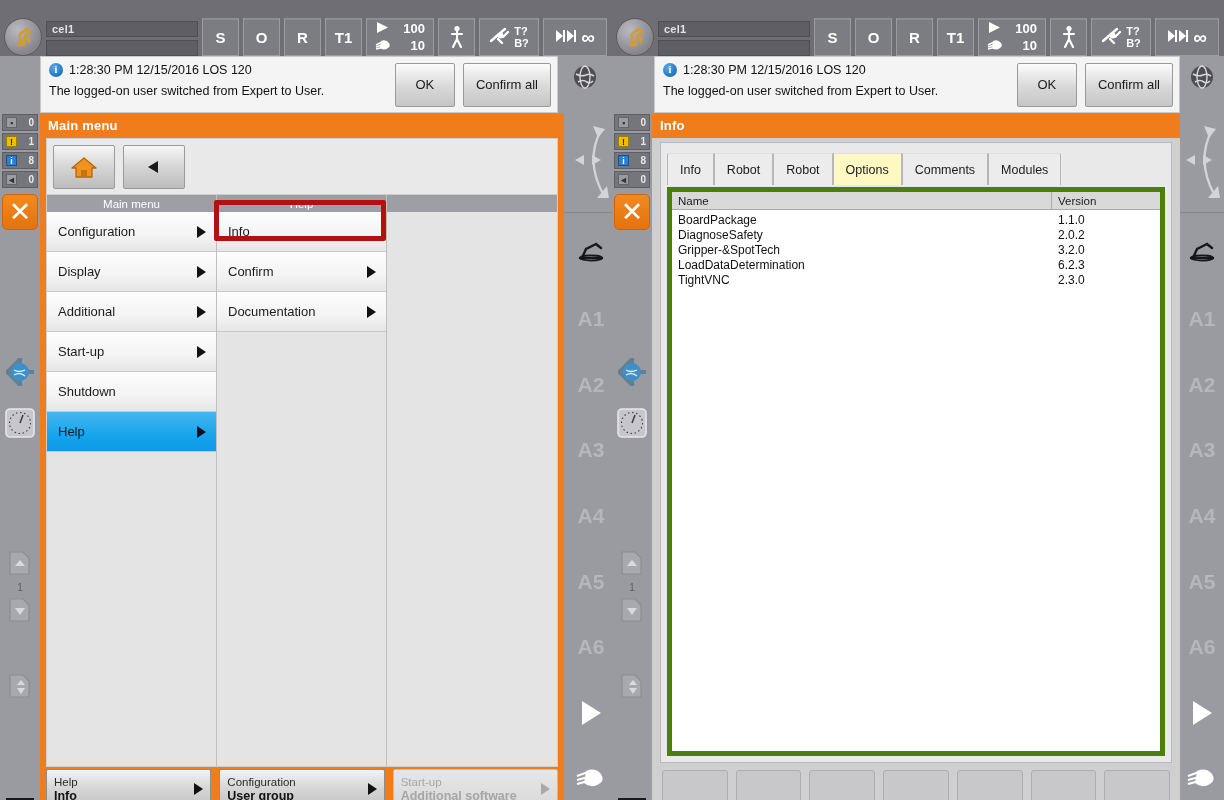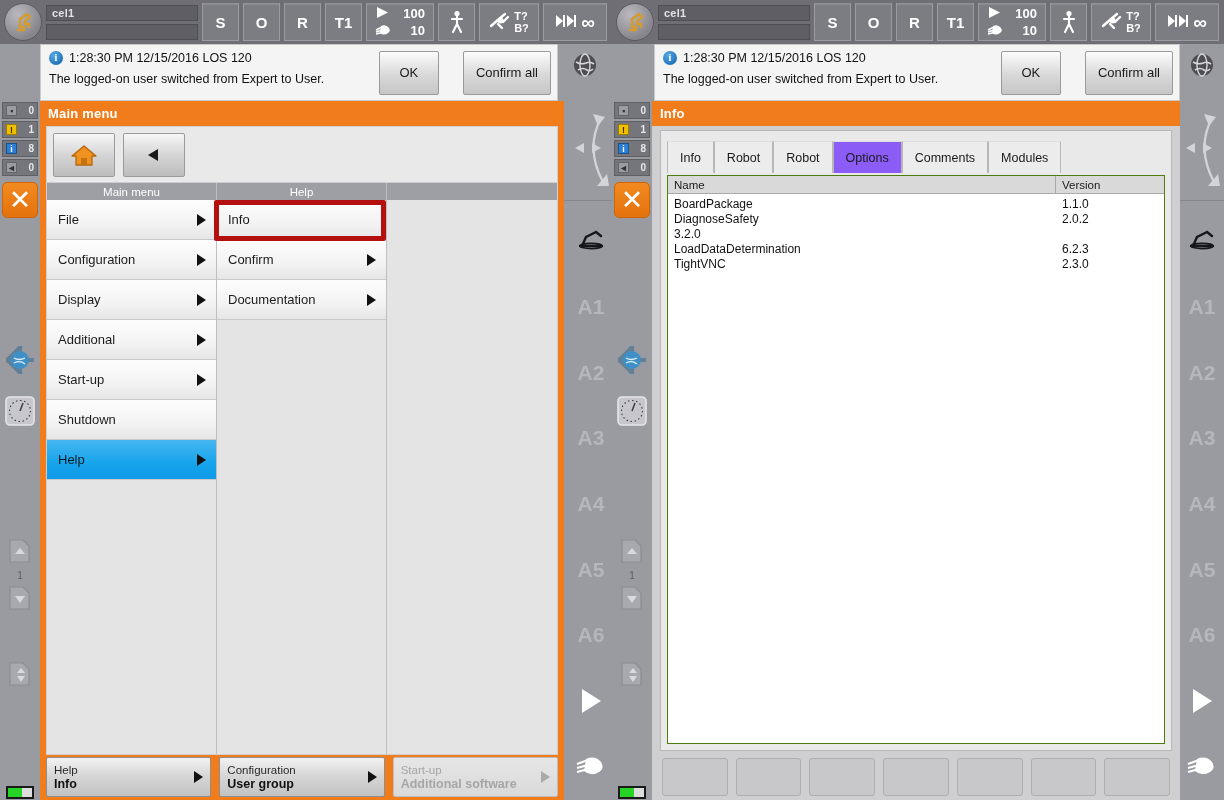--- a/index.html
+++ b/index.html
@@ -7,21 +7,21 @@
     width: 1224px; height: 800px;
     background: #8e8e94;
     font-family: "Liberation Sans", sans-serif;
     overflow: hidden;
   }
   .screen { position: relative; width: 1224px; height: 800px; display: flex; }
   .pane { position: relative; width: 612px; height: 800px; overflow: hidden; }
 
   
   .topbar {
-    height: 44px; background: #6e6e74; display: flex; align-items: center;
+    height: 56px; background: #6e6e74; display: flex; align-items: flex-end;
     padding: 0 4px; gap: 4px; position: relative;
   }
   .robot-logo {
     width: 38px; height: 38px; border-radius: 50%;
     background: radial-gradient(circle at 35% 30%, #b9b9bf, #86868c 70%);
     border: 1px solid #5a5a60; display: flex; align-items: center; justify-content: center;
     flex: 0 0 auto;
   }
   .robot-logo svg { display:block; }
   .namefields { display: flex; flex-direction: column; gap: 3px; width: 152px; flex:0 0 auto;}
@@ -55,21 +55,21 @@
   }
   .msgtext { flex: 1; padding: 6px 8px; }
   .msg-l1 { font-size: 12.5px; color: #111; display: flex; align-items: center; gap: 6px; }
   .msg-l2 { font-size: 12.5px; color: #111; margin-top: 7px; }
   .info-ico {
     width: 14px; height: 14px; border-radius: 50%;
     background: radial-gradient(circle at 35% 30%, #59a9e8, #0a5fa8);
     color: #fff; font-size: 10px; font-weight: bold; line-height: 14px;
     text-align: center; font-family: "Liberation Serif", serif; flex:0 0 auto;
   }
-  .msgbtns { display: flex; align-items: center; padding: 4px 6px; gap: 24px; }
+  .msgbtns { display: flex; align-items: center; padding: 4px 6px; gap: 8px; }
   .msgbtn {
     background: linear-gradient(#fcfcfc, #d8d8d8 55%, #c6c6c6);
     border: 1px solid #9a9a9a; border-radius: 2px;
     font-size: 13px; color: #1a1a1a; padding: 0 12px; height: 44px; min-width: 60px;
   }
 
   
   .body-row { display: flex; height: 702px; }
   .leftbar {
     width: 40px; background: #9a9aa1; display: flex; flex-direction: column;
@@ -178,22 +178,22 @@
   .infoframe { flex: 1; margin: 4px 8px 0 8px; background: #e9e9e9;
      border: 1px solid #b9b9b9; display:flex; flex-direction: column;}
   .tabs { height: 42px; display: flex; align-items: flex-end; padding: 0 6px;
     background: #e9e9e9; position: relative; }
   .tab {
     height: 32px; padding: 0 12px; display: flex; align-items: center;
     font-size: 12.5px; color: #1a1a1a; background: #ececec;
     border-left: 1px solid #b7b7b7; border-right: 1px solid #b7b7b7;
     border-top: 1px solid #dedede;
   }
-  .tab.active { background: #8b5cf6; }
-  .tablearea { flex: 1; margin: 2px 6px 6px 6px; background: #fff; border: 1px solid #4d7c0f;
+  .tab.active { background: #fef9c3; }
+  .tablearea { flex: 1; margin: 2px 6px 6px 6px; background: #fff; border: 5px solid #4d7c0f;
     display: flex; flex-direction: column; }
   .thead { display: flex; background: #d9d9d9; border-bottom: 1px solid #a9a9a9; height: 18px; }
   .th { font-size: 11.5px; color: #1b1b1b; padding: 1px 6px; display:flex; align-items:center; }
   .th.name { flex: 1; border-right: 1px solid #a9a9a9; }
   .th.ver { width: 108px; }
   .trow { display: flex; height: 15px; }
   .td { font-size: 12px; color: #111; padding: 0 6px; display:flex; align-items:center;}
   .td.name { flex: 1; }
   .td.ver { width: 108px; }
   .tbody { padding-top: 2px; }
@@ -385,24 +385,20 @@
             <div class="navbtn">
               <svg width="20" height="18" viewBox="0 0 20 18">
                   <polygon points="14,3 14,15 4,9" fill="#1a1a1a"></polygon>
                 </svg>
             </div>
           </div>
 
           <div class="cols">
             <div class="col">
               <div class="colhead">Main menu</div>
-              <div class="mitem">
-                <span>File</span>
-                <span class="arr"></span>
-              </div>
               <div class="mitem">
                 <span>Configuration</span>
                 <span class="arr"></span>
               </div>
               <div class="mitem">
                 <span>Display</span>
                 <span class="arr"></span>
               </div>
               <div class="mitem">
                 <span>Additional</span>
@@ -688,20 +684,21 @@
             <div class="tbody">
               <div class="trow">
                 <div class="td name">BoardPackage</div>
                 <div class="td ver">1.1.0</div>
               </div>
               <div class="trow">
                 <div class="td name">DiagnoseSafety</div>
                 <div class="td ver">2.0.2</div>
               </div>
               <div class="trow">
+                <div class="td name">Gripper-&amp;SpotTech</div>
                 <div class="td ver">3.2.0</div>
               </div>
               <div class="trow">
                 <div class="td name">LoadDataDetermination</div>
                 <div class="td ver">6.2.3</div>
               </div>
               <div class="trow">
                 <div class="td name">TightVNC</div>
                 <div class="td ver">2.3.0</div>
               </div>

